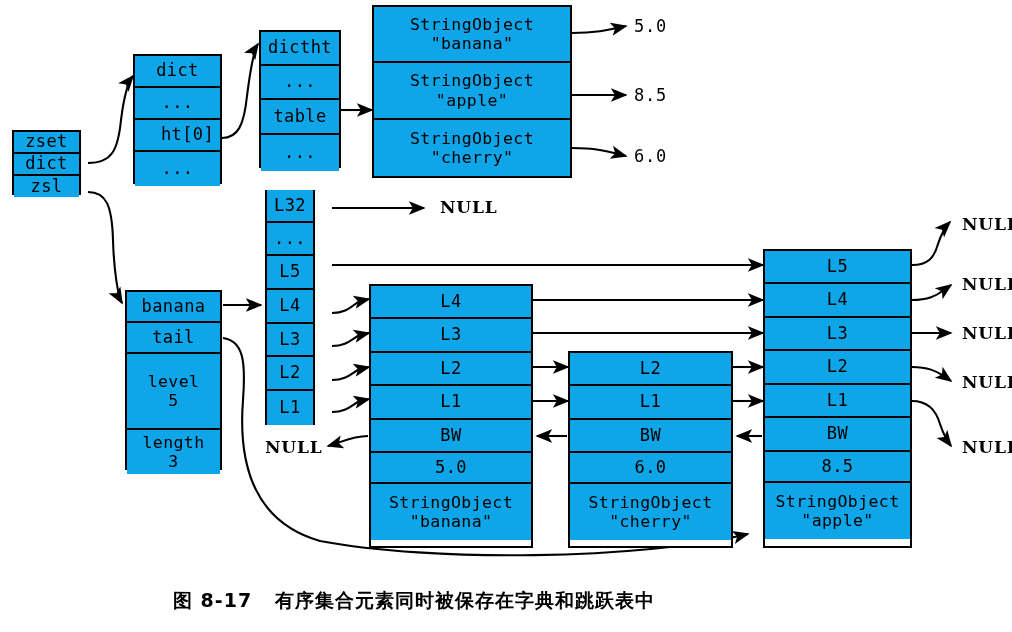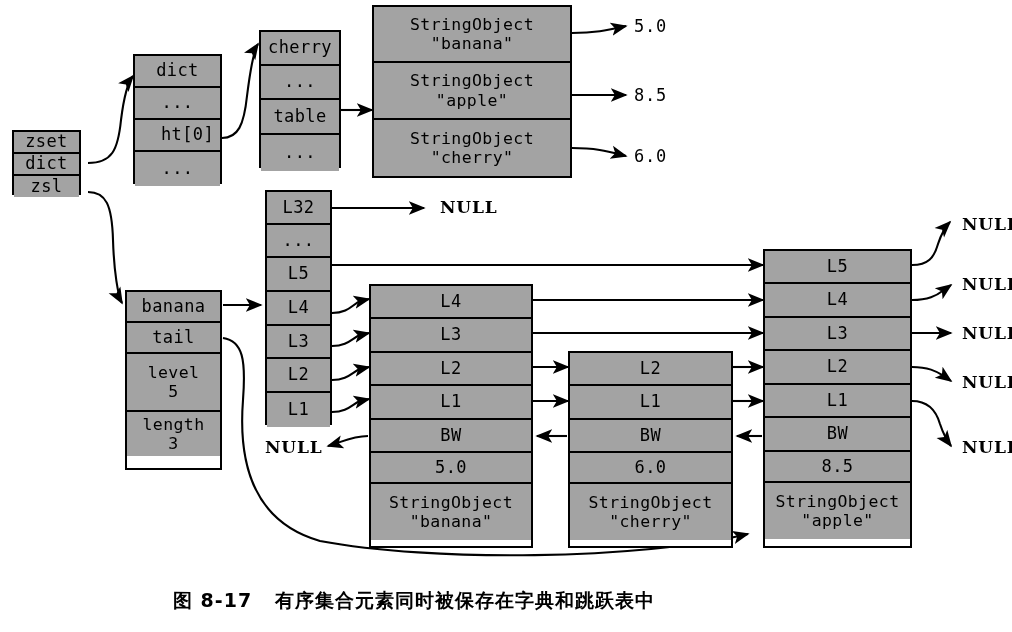--- a/index.html
+++ b/index.html
@@ -35,21 +35,21 @@
     position: absolute;
     box-sizing: border-box;
     border: 2.5px solid #000;
     background: #fff;
     display: flex;
     flex-direction: column;
   }
   .cell {
     box-sizing: border-box;
     border-bottom: 2.2px solid #000;
-    background: #a3a3a3;
+    background: #0ea5e9;
     display: flex;
     align-items: center;
     justify-content: center;
     text-align: center;
     font-size: 17px;
     line-height: 1.12;
     letter-spacing: 0.4px;
     white-space: pre;
     flex: none;
   }
@@ -147,21 +147,21 @@
   </div>
 
   <div class="box" style="left:133px; top:54px; width:89px; height:130px;">
     <div class="cell" style="height:32px;">dict</div>
     <div class="cell" style="height:32px;">...</div>
     <div class="cell" style="height:32px;padding-left:20px;">ht[0]</div>
     <div class="cell" style="height:34px;">...</div>
   </div>
 
   <div class="box" style="left:259px; top:30px; width:82px; height:138px;">
-    <div class="cell" style="height:34px;">cherry</div>
+    <div class="cell" style="height:34px;">dictht</div>
     <div class="cell" style="height:34px;">...</div>
     <div class="cell" style="height:35px;">table</div>
     <div class="cell" style="height:36px;">...</div>
   </div>
 
   <div class="box" style="left:372px; top:5px; width:200px; height:173px;">
     <div class="cell two" style="height:56px; flex-direction:column;">
       <span>StringObject</span>
       <span>"banana"</span>
     </div>
@@ -175,31 +175,31 @@
     </div>
   </div>
 
   <div class="lbl" style="left:634px; top:16px; font-family:'DejaVu Sans Mono','Liberation Mono',monospace; font-weight:400;">5.0</div>
   <div class="lbl" style="left:634px; top:85px; font-family:'DejaVu Sans Mono','Liberation Mono',monospace; font-weight:400;">8.5</div>
   <div class="lbl" style="left:634px; top:146px; font-family:'DejaVu Sans Mono','Liberation Mono',monospace; font-weight:400;">6.0</div>
 
   <div class="box" style="left:125px; top:290px; width:97px; height:180px;">
     <div class="cell" style="height:31px;">banana</div>
     <div class="cell" style="height:31px;">tail</div>
-    <div class="cell two" style="height:58px; flex-direction:column;">
+    <div class="cell two" style="height:76px; flex-direction:column;">
       <span>level</span>
       <span>5</span>
     </div>
     <div class="cell two" style="height:44px; flex-direction:column;">
       <span>length</span>
       <span>3</span>
     </div>
   </div>
 
-  <div class="box" style="left:265px; top:190px; width:67px; height:235px;">
+  <div class="box" style="left:265px; top:190px; width:50px; height:235px;justify-content:center;">
     <div class="cell" style="height:33px;">L32</div>
     <div class="cell" style="height:33px;">...</div>
     <div class="cell" style="height:34px;">L5</div>
     <div class="cell" style="height:34px;">L4</div>
     <div class="cell" style="height:33px;">L3</div>
     <div class="cell" style="height:34px;">L2</div>
     <div class="cell" style="height:34px;">L1</div>
   </div>
 
   <div class="box" style="left:369px; top:284px; width:164px; height:264px;">

